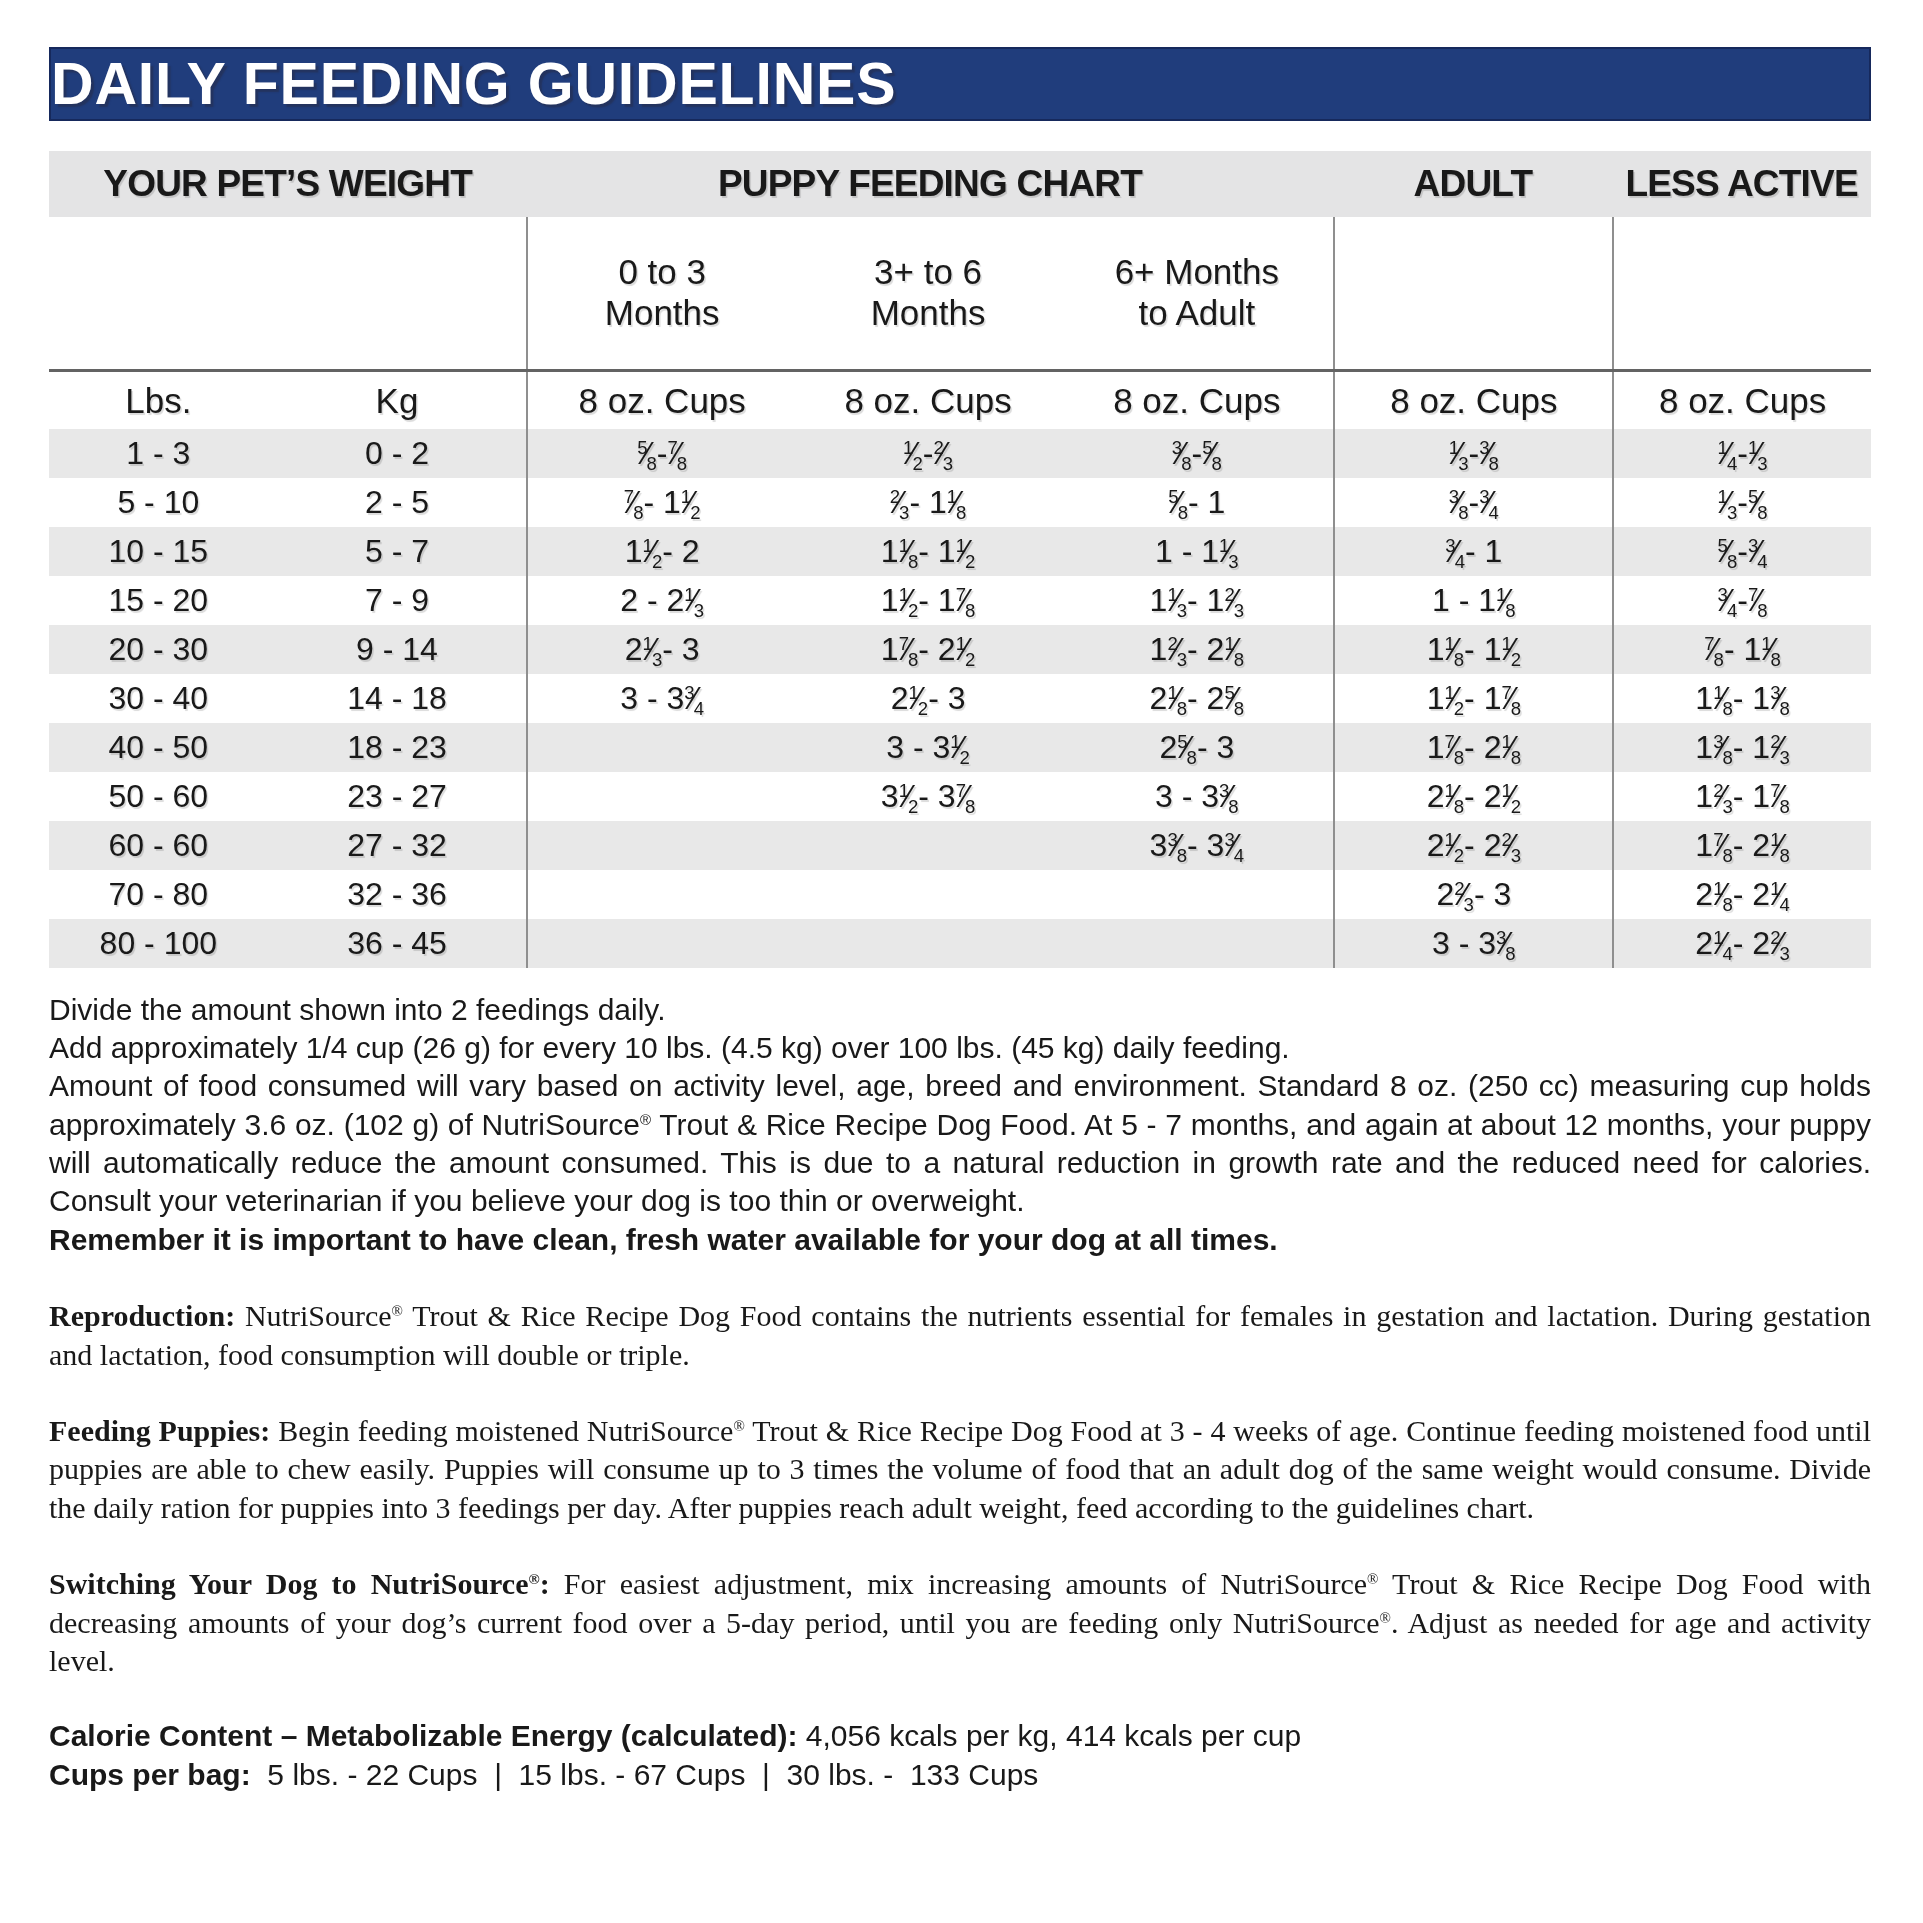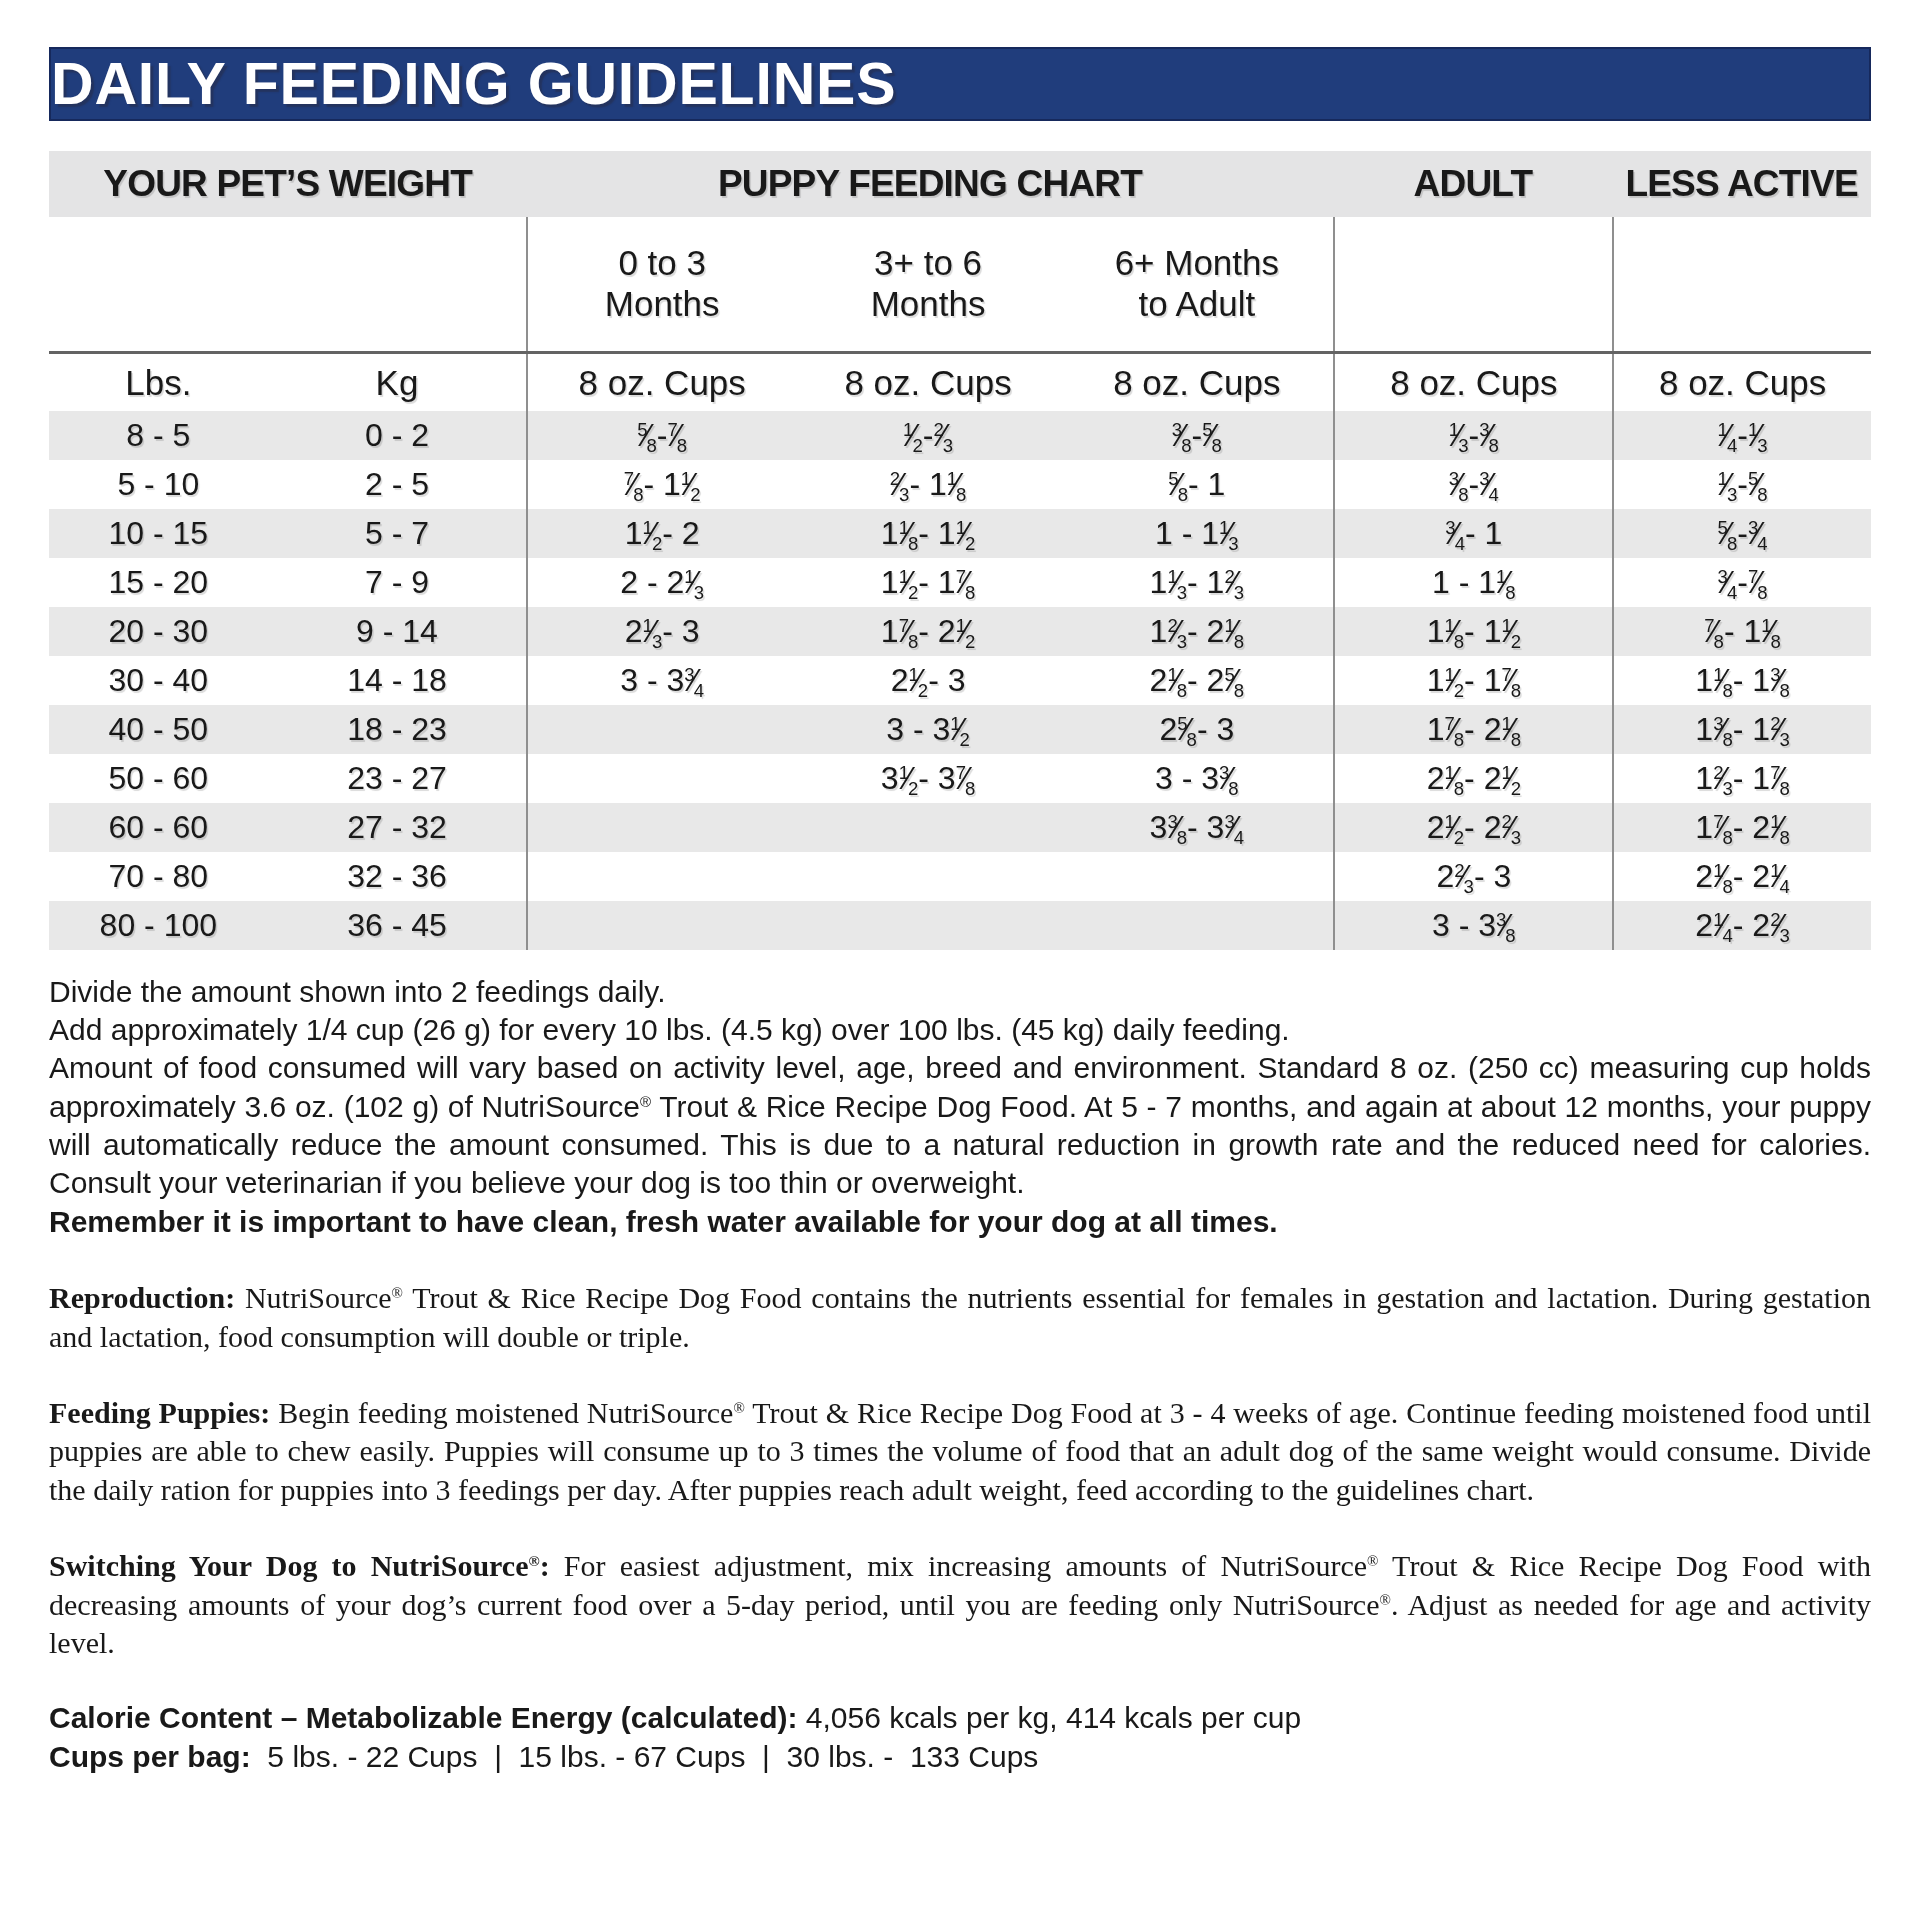--- a/index.html
+++ b/index.html
@@ -16,21 +16,21 @@
   
   .tbl{margin-top:30px;text-shadow:1.5px 1.5px 0.8px rgba(0,0,0,.14);}
   .trow{display:flex;box-sizing:border-box;}
   .trow > div{box-sizing:border-box;display:flex;align-items:center;justify-content:center;
               text-align:center;}
   .w-lbs{width:12%}.w-kg{width:14.2%}.w-p1{width:14.8%}.w-p2{width:14.5%}
   .w-p3{width:15%}.w-ad{width:15.3%}.w-la{width:14.2%}
   .gw-weight{width:26.2%}.gw-puppy{width:44.3%}.gw-adult{width:15.3%}.gw-less{width:14.2%}
 
   .group-row{height:66px;background:#e4e4e5;font-weight:bold;font-size:37px;letter-spacing:-0.8px;}
-  .age-row{height:134px;font-size:35px;}
+  .age-row{height:152px;font-size:35px;}
   .age-row .lbl{white-space:pre-line;line-height:1.16;}
   .unit-row{height:60px;font-size:35px;border-top:3px solid #636363;}
   .bL{border-left:2.3px solid #8f8f8f;}
   .drow{height:49px;font-size:32px;}
   .drow.odd{background:#e8e8e8;}
 
   
   .fr{white-space:nowrap;}
   .fr .n{display:inline-block;font-size:.58em;transform:translateY(-.52em);}
   .fr .s{display:inline-block;font-size:.98em;margin:0 -.1em;}
@@ -82,21 +82,21 @@
         <div class="w-kg">Kg</div>
         <div class="w-p1 bL">8 oz. Cups</div>
         <div class="w-p2">8 oz. Cups</div>
         <div class="w-p3">8 oz. Cups</div>
         <div class="w-ad bL">8 oz. Cups</div>
         <div class="w-la bL">8 oz. Cups</div>
       </div>
 
       <div id="table-body">
           <div class="trow drow odd">
-            <div class="w-lbs">8 - 5</div>
+            <div class="w-lbs">1 - 3</div>
             <div class="w-kg">0 - 2</div>
             <div class="w-p1 bL"><span class="fr"><span class="n">5</span><span class="s">⁄</span><span class="d">8</span></span> - <span class="fr"><span class="n">7</span><span class="s">⁄</span><span class="d">8</span></span></div>
             <div class="w-p2"><span class="fr"><span class="n">1</span><span class="s">⁄</span><span class="d">2</span></span> - <span class="fr"><span class="n">2</span><span class="s">⁄</span><span class="d">3</span></span></div>
             <div class="w-p3"><span class="fr"><span class="n">3</span><span class="s">⁄</span><span class="d">8</span></span> - <span class="fr"><span class="n">5</span><span class="s">⁄</span><span class="d">8</span></span></div>
             <div class="w-ad bL"><span class="fr"><span class="n">1</span><span class="s">⁄</span><span class="d">3</span></span> - <span class="fr"><span class="n">3</span><span class="s">⁄</span><span class="d">8</span></span></div>
             <div class="w-la bL"><span class="fr"><span class="n">1</span><span class="s">⁄</span><span class="d">4</span></span> - <span class="fr"><span class="n">1</span><span class="s">⁄</span><span class="d">3</span></span></div>
           </div>
           <div class="trow drow even">
             <div class="w-lbs">5 - 10</div>
             <div class="w-kg">2 - 5</div>

